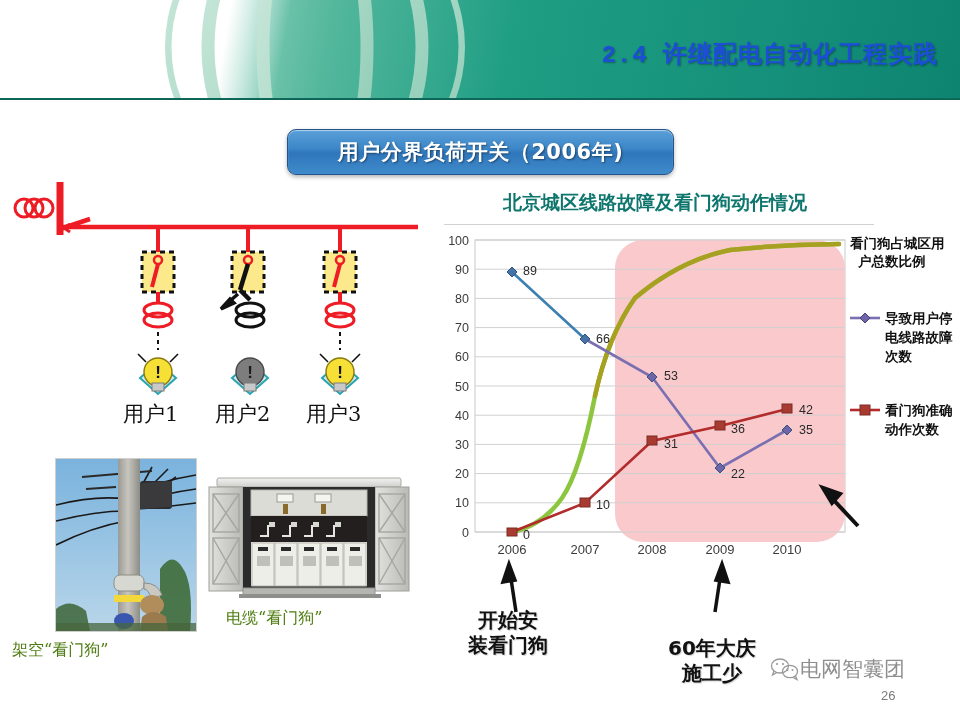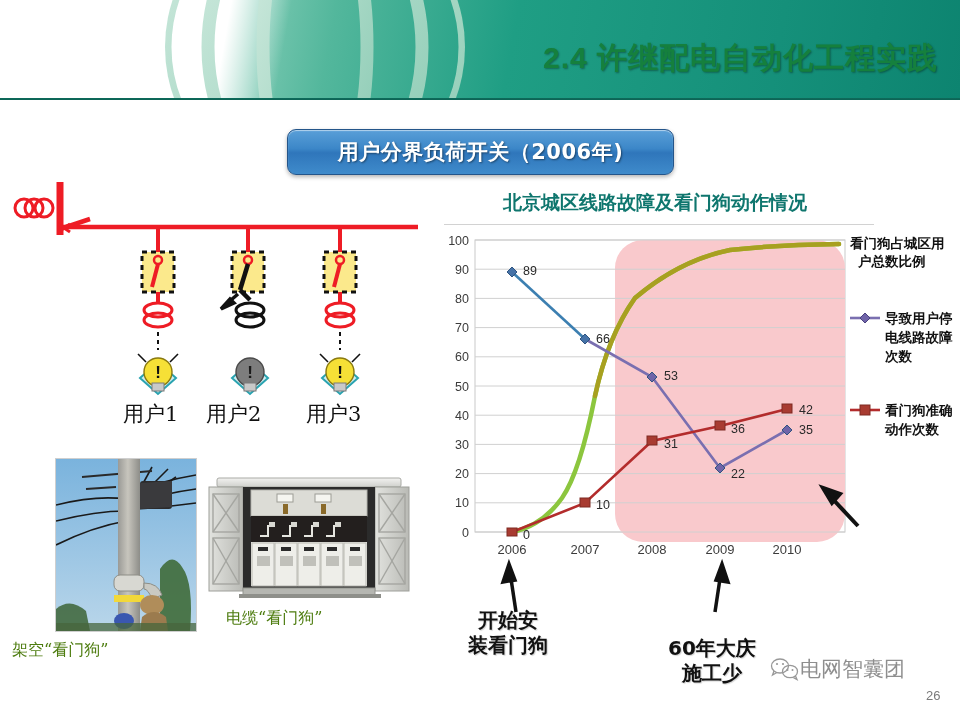--- a/index.html
+++ b/index.html
@@ -19,23 +19,23 @@
   .hdr-band::before{
     content:"";position:absolute;left:-30px;top:0;width:120px;height:98px;
     background:linear-gradient(100deg,#ffffff 0%,#ffffff 34%,rgba(255,255,255,0) 78%);
   }
   .globe{position:absolute;left:150px;top:-118px;width:330px;height:330px;pointer-events:none;}
   .globe svg{display:block;}
   .hdr-rule{position:absolute;left:0;top:98px;width:960px;height:7px;
     background:linear-gradient(180deg,#0e6b5b 0%,#0b5b4d 55%,#14786650 100%);}
   .hdr-title{
     position:absolute;right:22px;top:38px;
-    font-size:30px;font-weight:bold;color:#15803d;letter-spacing:1px;
+    font-size:24px;font-weight:bold;color:#1d4ed8;letter-spacing:1px;
     text-shadow:1px 1px 2px rgba(0,0,0,.35);
-    font-family:Liberation Sans, sans-serif;
+    font-family:Liberation Mono, monospace;
     white-space:nowrap;
   }
 
   
   .banner{
     position:absolute;left:287px;top:129px;width:385px;height:44px;
     border-radius:9px;
     background:linear-gradient(180deg,#5a9fd8 0%,#3c87c8 42%,#2f76bb 52%,#3f8bcb 100%);
     border:1px solid #24558a;
     box-shadow:0 2px 4px rgba(0,0,0,.3), inset 0 1px 1px rgba(255,255,255,.55);
@@ -80,21 +80,21 @@
   .callout{
     position:absolute;font-size:20px;font-weight:bold;color:#111;
     text-align:center;line-height:1.25;white-space:nowrap;
     font-family:"DejaVu Sans","Liberation Sans",sans-serif;
     text-shadow:1px 1px 1px rgba(0,0,0,.18);
   }
 
   
   .wm{position:absolute;left:770px;top:655px;display:flex;align-items:center;opacity:.62;}
   .wm-txt{font-size:21px;color:#4a4a4a;font-family:"DejaVu Serif","Liberation Serif",serif;white-space:nowrap;}
-  .pageno{position:absolute;left:926px;top:688px;font-size:13px;color:#7a7a7a;
+  .pageno{position:absolute;left:881px;top:688px;font-size:13px;color:#7a7a7a;
     font-family:"Liberation Sans",sans-serif;}
 </style>
 </head>
 <body>
 
 <div class="slide">
 
   <div class="header">
     <div class="hdr-band"></div>
 
@@ -217,21 +217,21 @@
             <line x1="360" y1="172" x2="352" y2="180"></line>
         </g>
         <polygon points="322,196 340,180 358,196 340,212" fill="#cfeef2" stroke="#2aa3b0" stroke-width="2"></polygon>
         <circle cx="340" cy="190" r="14" fill="#f6e036" stroke="#8a7a10" stroke-width="1.4"></circle>
         <rect x="334" y="201" width="12" height="8" fill="#c9c9c9" stroke="#7a7a7a" stroke-width="1"></rect>
         <text x="340" y="196" font-size="17" font-weight="bold" text-anchor="middle" fill="#111" font-family="Liberation Sans, sans-serif">!</text>
       </g>
     </svg>
 
     <div class="cust-label" style="left:123px;top:218px;">用户1</div>
-    <div class="cust-label" style="left:206px;top:218px;">用户2</div>
+    <div class="cust-label" style="left:215px;top:218px;">用户2</div>
     <div class="cust-label" style="left:306px;top:218px;">用户3</div>
   </div>
 
   <div class="photo" style="left:55px;top:458px;width:140px;height:172px;">
     <svg width="140" height="172" viewBox="0 0 140 172">
       <defs>
         <linearGradient id="sky" x1="0" y1="0" x2="0" y2="1">
           <stop offset="0" stop-color="#7ab3dd"></stop>
             <stop offset="1" stop-color="#b9d6ea"></stop>
         </linearGradient>

